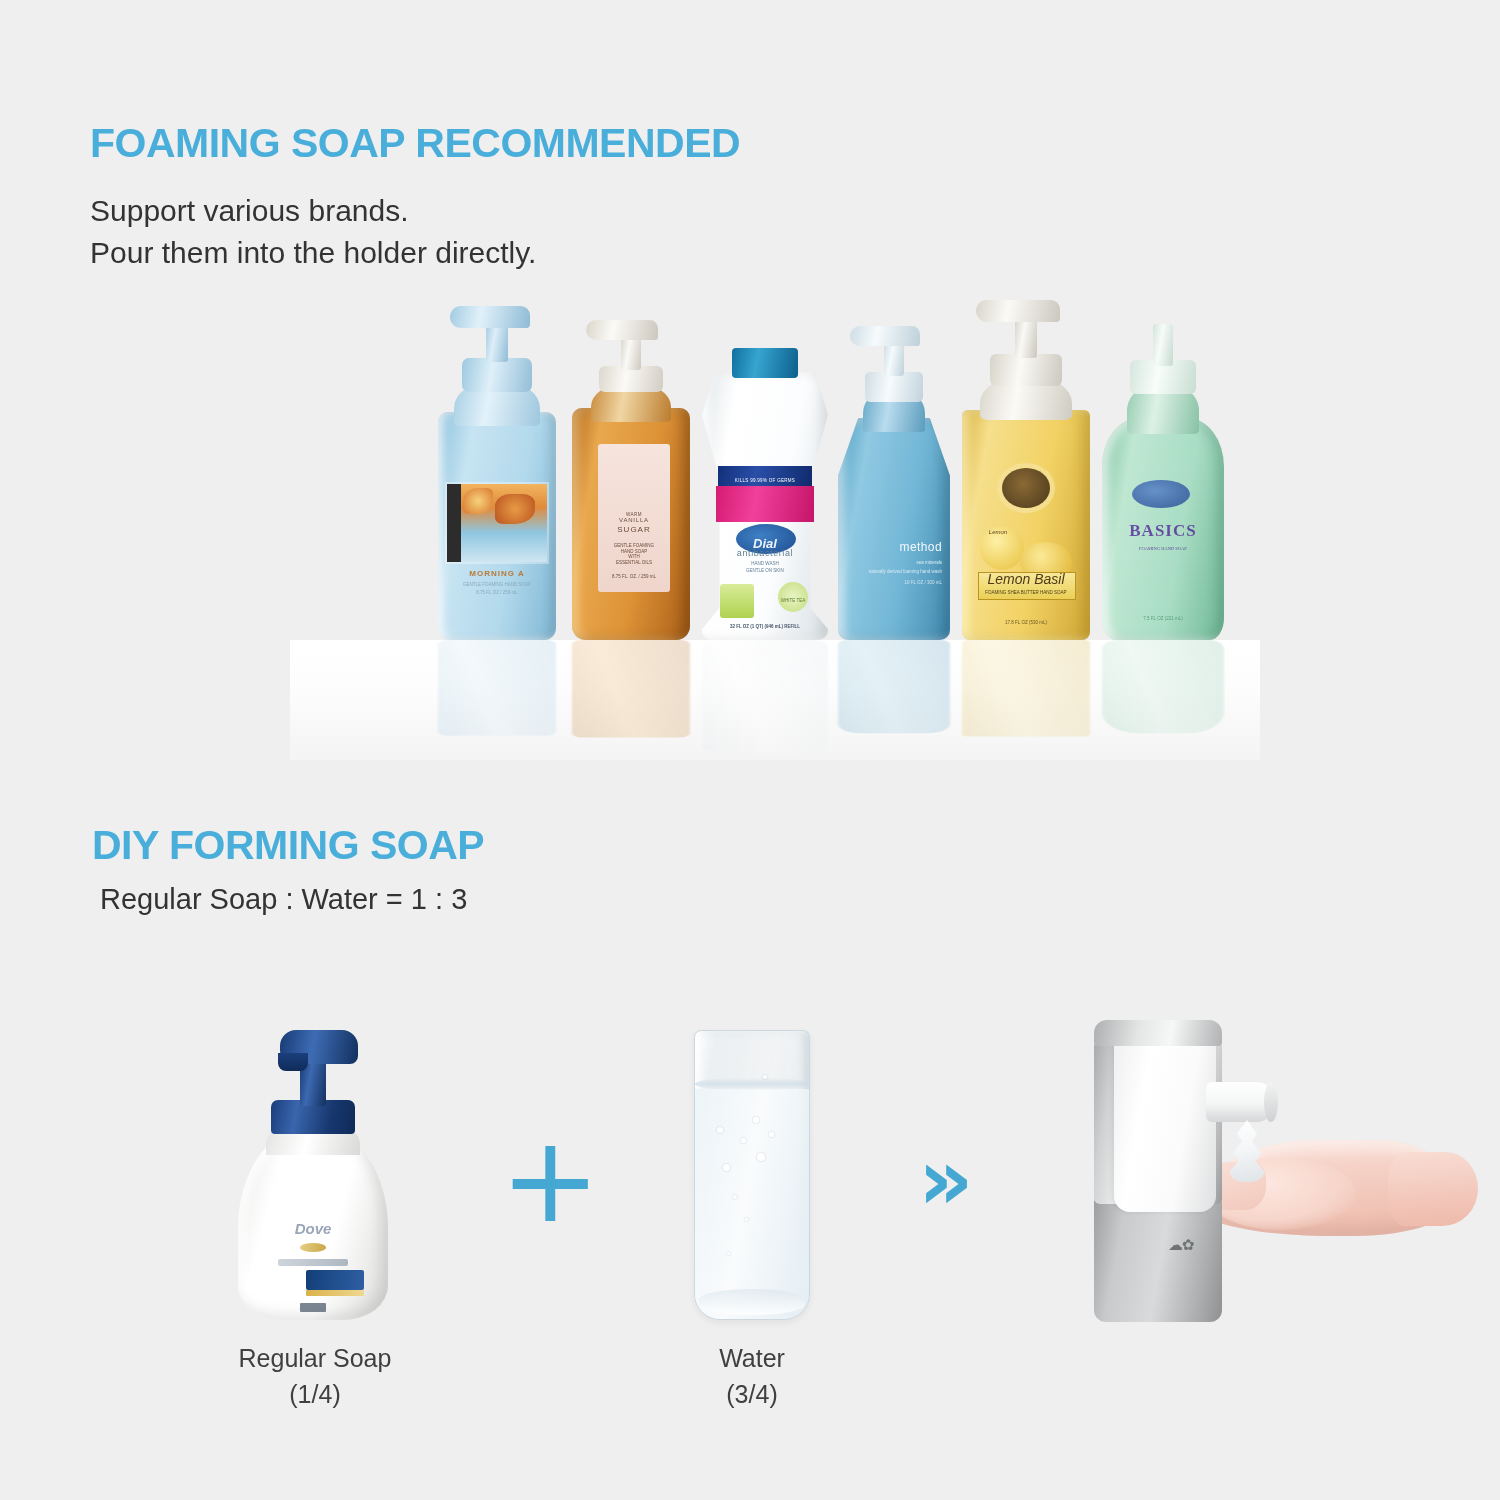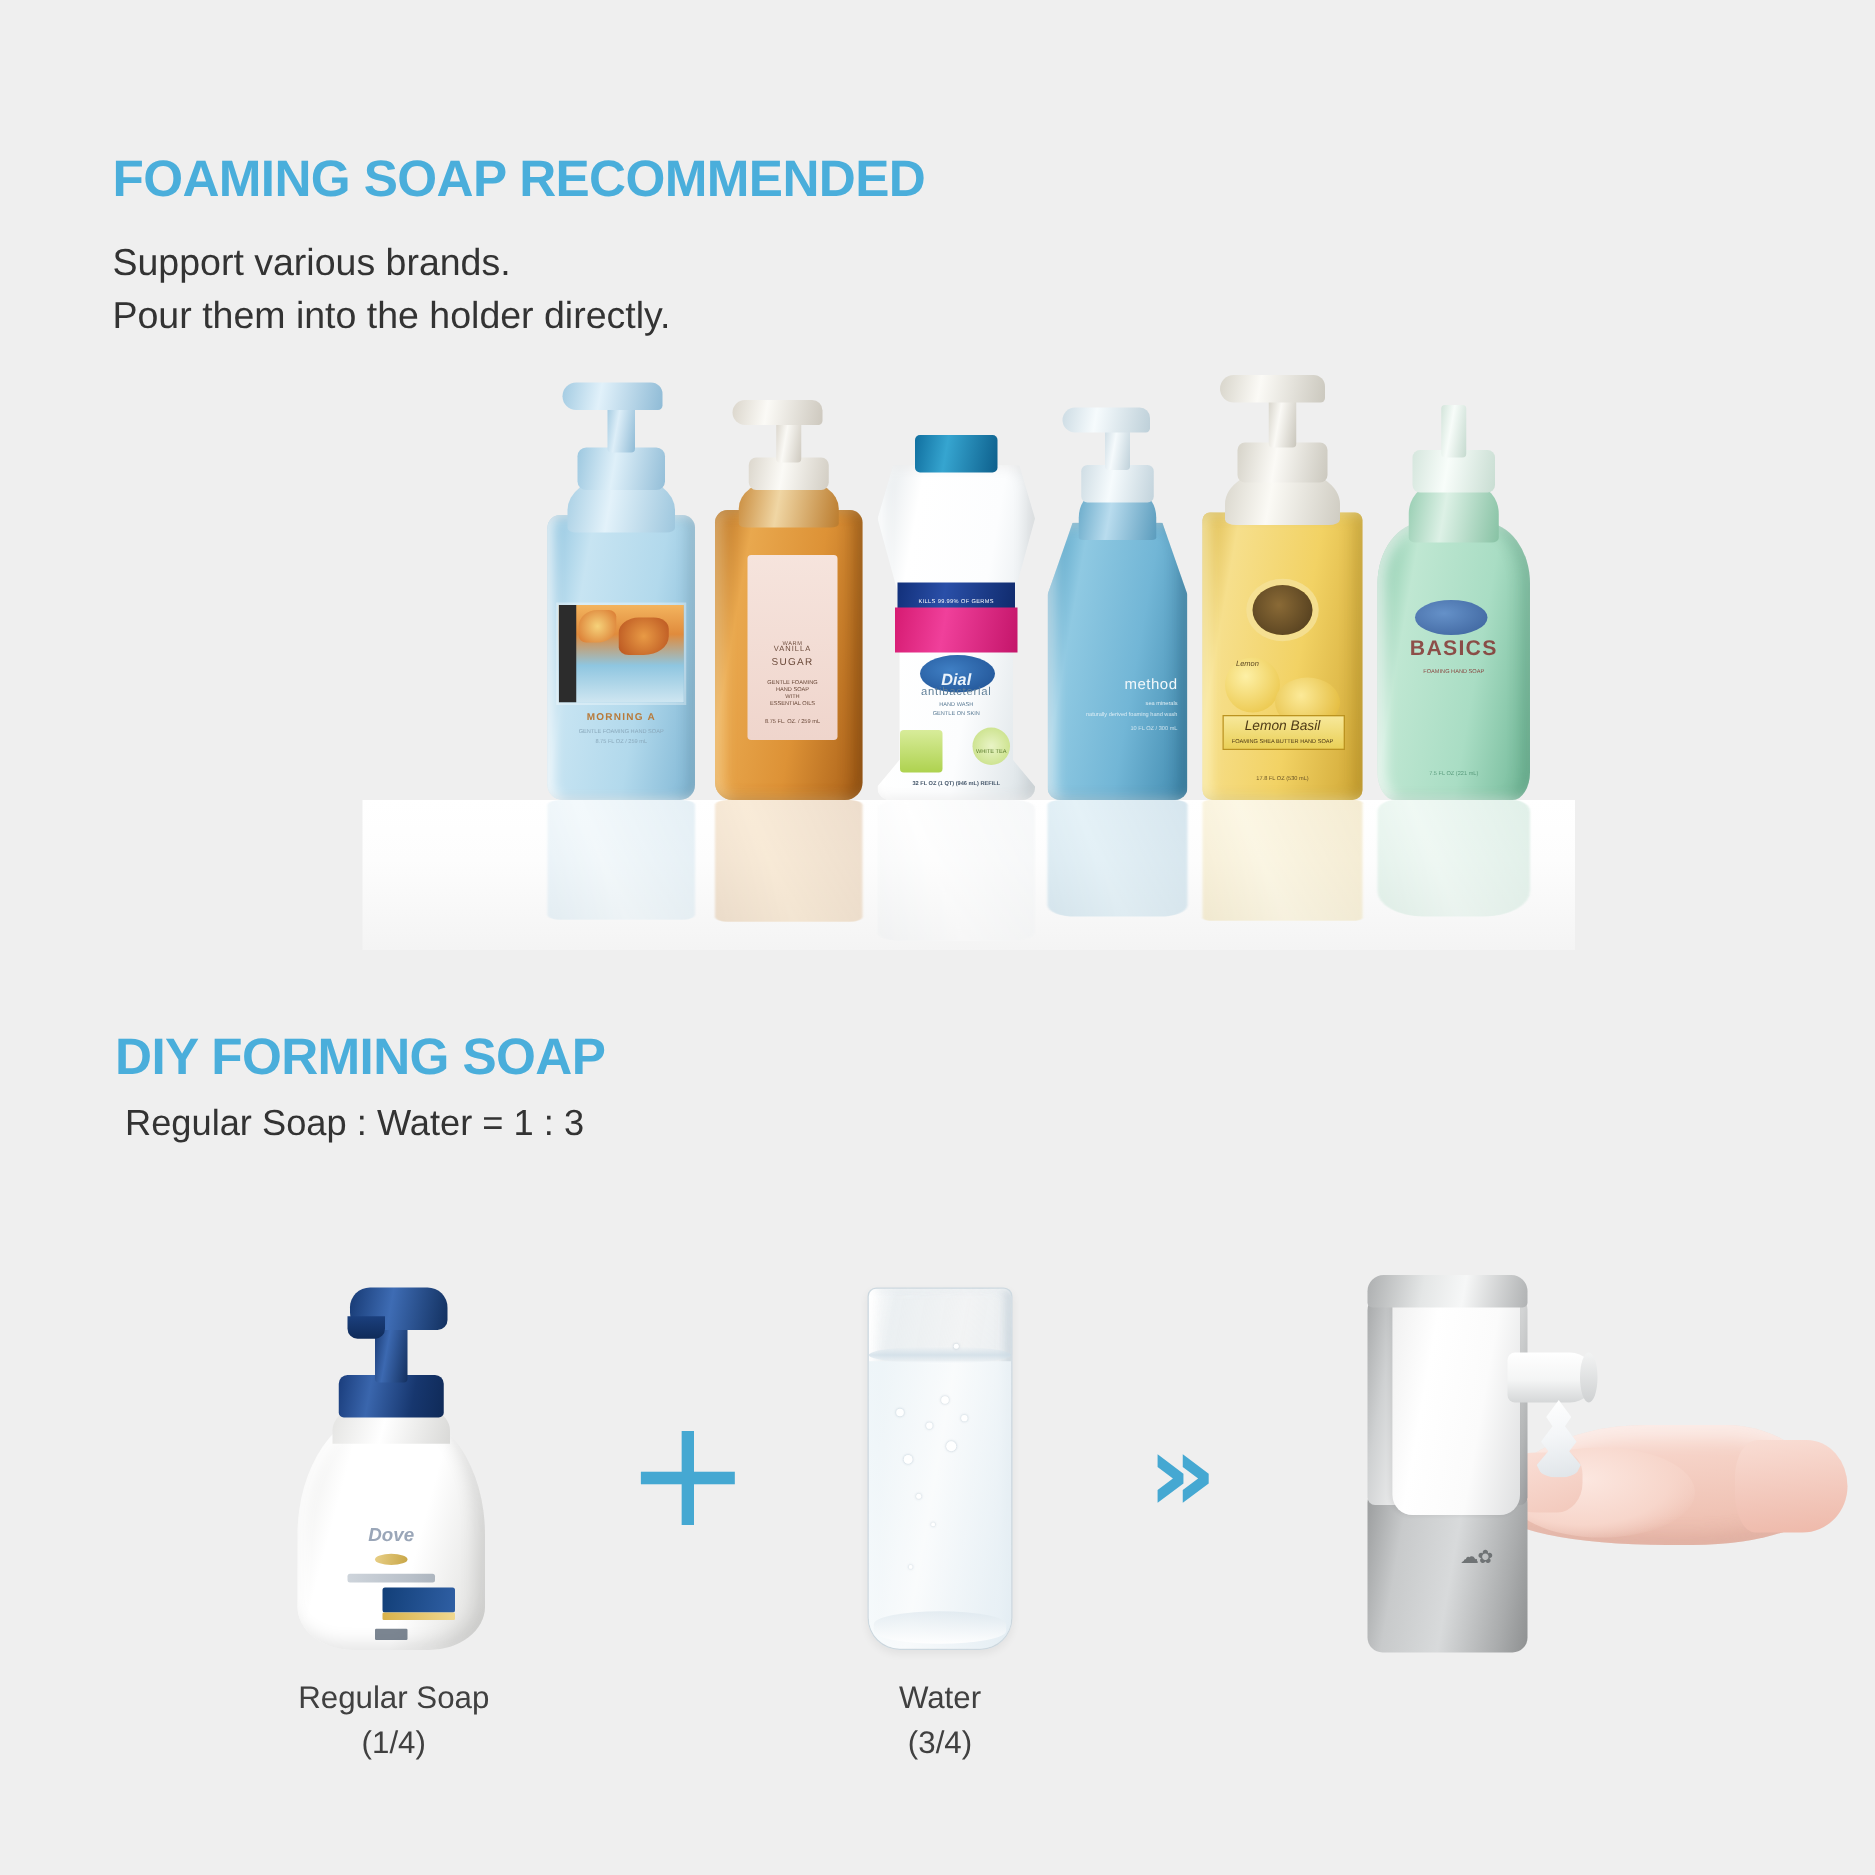--- a/index.html
+++ b/index.html
@@ -323,38 +323,38 @@
 
       <div style="position:absolute;left:18px;bottom:70px;width:44px;height:44px;background:radial-gradient(circle at 38% 34%,#fdf0a6,#e8bf3a);border-radius:50%;"></div>
       <div style="position:absolute;left:58px;bottom:58px;width:52px;height:40px;background:radial-gradient(circle at 40% 36%,#fcea98,#dfb32e);border-radius:50%;"></div>
       <div style="position:absolute;left:40px;bottom:132px;width:48px;height:40px;background:radial-gradient(circle at 44% 40%,#8a6a36,#4a371a);border-radius:50%;box-shadow:0 0 0 5px rgba(245,225,150,0.85);"></div>
       <div style="position:absolute;left:16px;bottom:40px;width:96px;height:26px;background:linear-gradient(180deg,#f7e89a,#ead057);border:1px solid #bb9320;"></div>
 
       <div class="lbl" style="left:36px;bottom:104px;width:50px;color:#5a4520;">
         <div class="tiny" style="font-style:italic;">Lemon</div>
       </div>
       <div class="lbl" style="bottom:44px;width:96px;color:#4e3a16;">
-        <div style="font-size:11px;font-style:italic;">Lemon Basil</div>
+        <div style="font-size:14px;font-style:italic;">Lemon Basil</div>
         <div class="xtiny" style="margin-top:2px;">FOAMING SHEA BUTTER HAND SOAP</div>
       </div>
       <div class="lbl" style="bottom:14px;width:110px;color:#6b5526;">
         <div class="xtiny">17.8 FL OZ (530 mL)</div>
       </div>
       <div class="refl" style="left:0;width:128px;height:230px;background:linear-gradient(100deg,#dcb747,#f5de8c 40%,#d2aa38);border-radius:6px;"></div>
     </div>
 
     <div class="bottle" style="left:812px;width:122px;height:334px;">
       <div class="body" style="height:222px;background:linear-gradient(100deg,#7cc3a1 0%,#bfe7d2 22%,#a9ddc4 62%,#6fb796 100%);border-radius:30% 30% 14px 14px/22% 22% 10% 10%;box-shadow:inset -7px 0 12px rgba(0,60,35,0.16),inset 6px 0 10px rgba(255,255,255,0.7);"></div>
       <div class="neck" style="bottom:206px;width:72px;height:46px;background:linear-gradient(100deg,#96cdb1,#ddf1e6 40%,#87c2a4);border-radius:28% 28% 8% 8%/50% 50% 8% 8%;"></div>
       <div class="collar" style="bottom:246px;width:66px;height:34px;background:linear-gradient(100deg,#d5e6dd,#f8fdfa 42%,#c8ddd2);border-radius:6px;"></div>
       <div class="stem" style="bottom:274px;width:20px;height:42px;background:linear-gradient(100deg,#d2e4da,#f7fcf9 40%,#c5dacf);border-radius:3px;"></div>
       <div class="head" style="left:16px;bottom:308px;width:76px;height:22px;background:linear-gradient(100deg,#d4e6dc,#f8fdfa 38%,#c6dbd0;);border-radius:12px 10px 4px 12px;"></div>
 
       <div style="position:absolute;left:30px;bottom:132px;width:58px;height:28px;background:radial-gradient(ellipse at 40% 38%,#5a86c8,#2b4f94);border-radius:50%;opacity:0.88;"></div>
-      <div class="lbl" style="bottom:100px;width:106px;color:#7f1d1d;">
+      <div class="lbl" style="bottom:88px;width:106px;color:#4c1d95;font-family:Liberation Serif, serif;">
         <div style="font-size:17px;font-weight:bold;letter-spacing:1px;opacity:0.75;">BASICS</div>
         <div class="xtiny" style="margin-top:5px;opacity:0.8;">FOAMING HAND SOAP</div>
       </div>
       <div class="lbl" style="bottom:18px;width:106px;color:#5a9c7d;">
         <div class="xtiny">7.5 FL OZ (221 mL)</div>
       </div>
       <div class="refl" style="left:0;width:122px;height:222px;background:linear-gradient(100deg,#87c9a9,#bde6d1 40%,#78bd9d);border-radius:30% 30% 14px 14px/22% 22% 10% 10%;"></div>
     </div>
   </div>
 

